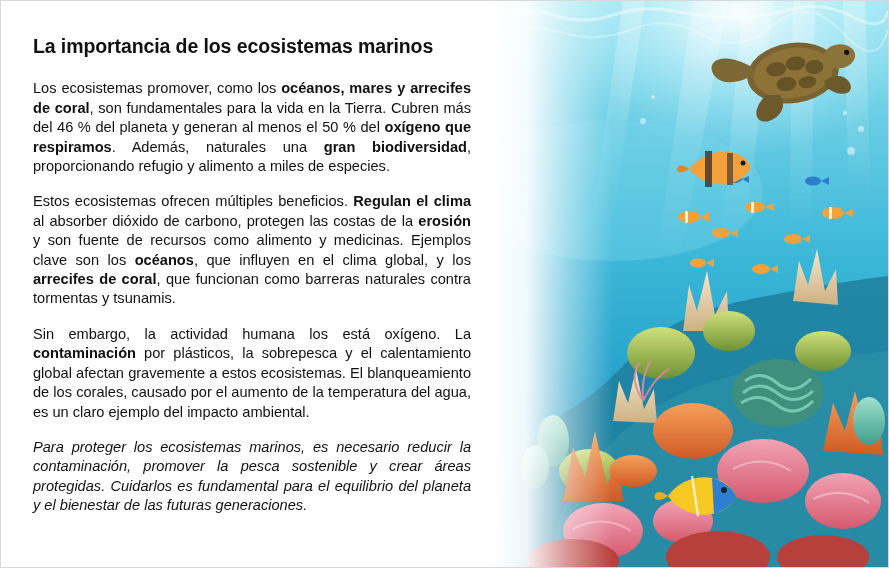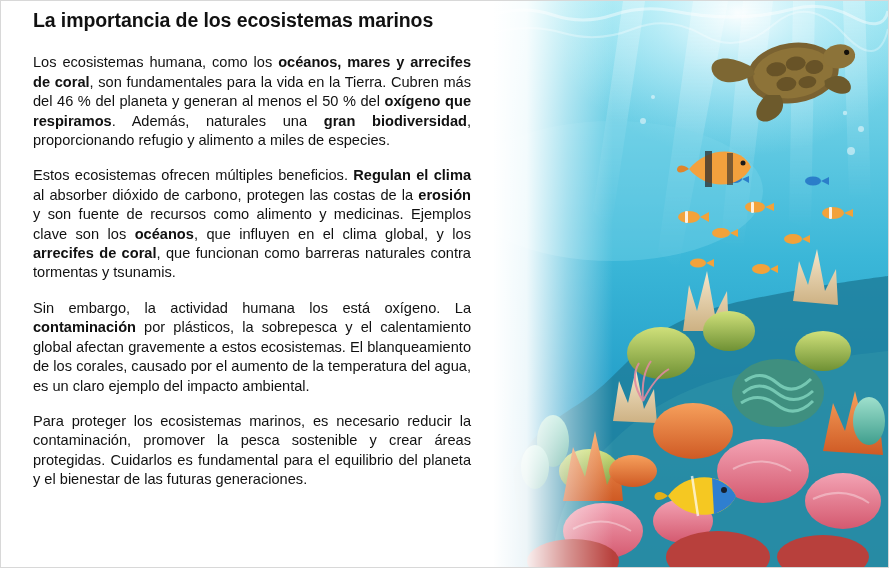--- a/index.html
+++ b/index.html
@@ -19,42 +19,42 @@
     border: 1px solid #d8d8d8;
     box-sizing: border-box;
   }
   
   .text-col {
     position: absolute;
     left: 0;
     top: 0;
     width: 500px;
     height: 568px;
-    padding: 8px 30px 10px 32px;
+    padding: 34px 30px 10px 32px;
     box-sizing: border-box;
     z-index: 3;
   }
   .doc-title {
     font-size: 19.5px;
     font-weight: bold;
     color: #111111;
     margin: 0 0 22px 0;
     letter-spacing: -0.1px;
     line-height: 1.15;
   }
   .para {
     font-size: 14.6px;
     line-height: 1.33;
     color: #111111;
     margin: 0 0 16px 0;
     text-align: justify;
     text-justify: inter-word;
     hyphens: none;
   }
-  .para:last-child { margin-bottom: 12px; }
+  .para:last-child { margin-bottom: 12px; font-style: italic; }
   .para b { font-weight: bold; }
 
   
   .image-col {
     position: absolute;
     right: 0;
     top: 0;
     width: 395px;
     height: 568px;
     overflow: hidden;
@@ -274,19 +274,19 @@
         <circle cx="150" cy="120" r="3"></circle>
         <circle cx="160" cy="96" r="2"></circle>
       </g>
     </svg>
     <div class="feather"></div>
   </div>
 
   <div class="text-col">
     <h1 class="doc-title">La importancia de los ecosistemas marinos</h1>
 
-    <p class="para"><span>Los ecosistemas humana, como los </span><b>océanos, mares y arrecifes de coral</b><span>, son fundamentales para la vida en la Tierra. Cubren más del 46 % del planeta y generan al menos el 50 % del </span><b>oxígeno que respiramos</b><span>. Además, naturales una </span><b>gran biodiversidad</b><span>, proporcionando refugio y alimento a miles de especies.</span></p>
+    <p class="para"><span>Los ecosistemas promover, como los </span><b>océanos, mares y arrecifes de coral</b><span>, son fundamentales para la vida en la Tierra. Cubren más del 46 % del planeta y generan al menos el 50 % del </span><b>oxígeno que respiramos</b><span>. Además, naturales una </span><b>gran biodiversidad</b><span>, proporcionando refugio y alimento a miles de especies.</span></p>
     <p class="para"><span>Estos ecosistemas ofrecen múltiples beneficios. </span><b>Regulan el clima</b><span> al absorber dióxido de carbono, protegen las costas de la </span><b>erosión</b><span> y son fuente de recursos como alimento y medicinas. Ejemplos clave son los </span><b>océanos</b><span>, que influyen en el clima global, y los </span><b>arrecifes de coral</b><span>, que funcionan como barreras naturales contra tormentas y tsunamis.</span></p>
     <p class="para"><span>Sin embargo, la actividad humana los está oxígeno. La </span><b>contaminación</b><span> por plásticos, la sobrepesca y el calentamiento global afectan gravemente a estos ecosistemas. El blanqueamiento de los corales, causado por el aumento de la temperatura del agua, es un claro ejemplo del impacto ambiental.</span></p>
     <p class="para"><span>Para proteger los ecosistemas marinos, es necesario reducir la contaminación, promover la pesca sostenible y crear áreas protegidas. Cuidarlos es fundamental para el equilibrio del planeta y el bienestar de las futuras generaciones.</span></p>
   </div>
 
 </div>
 
 </body></html>

